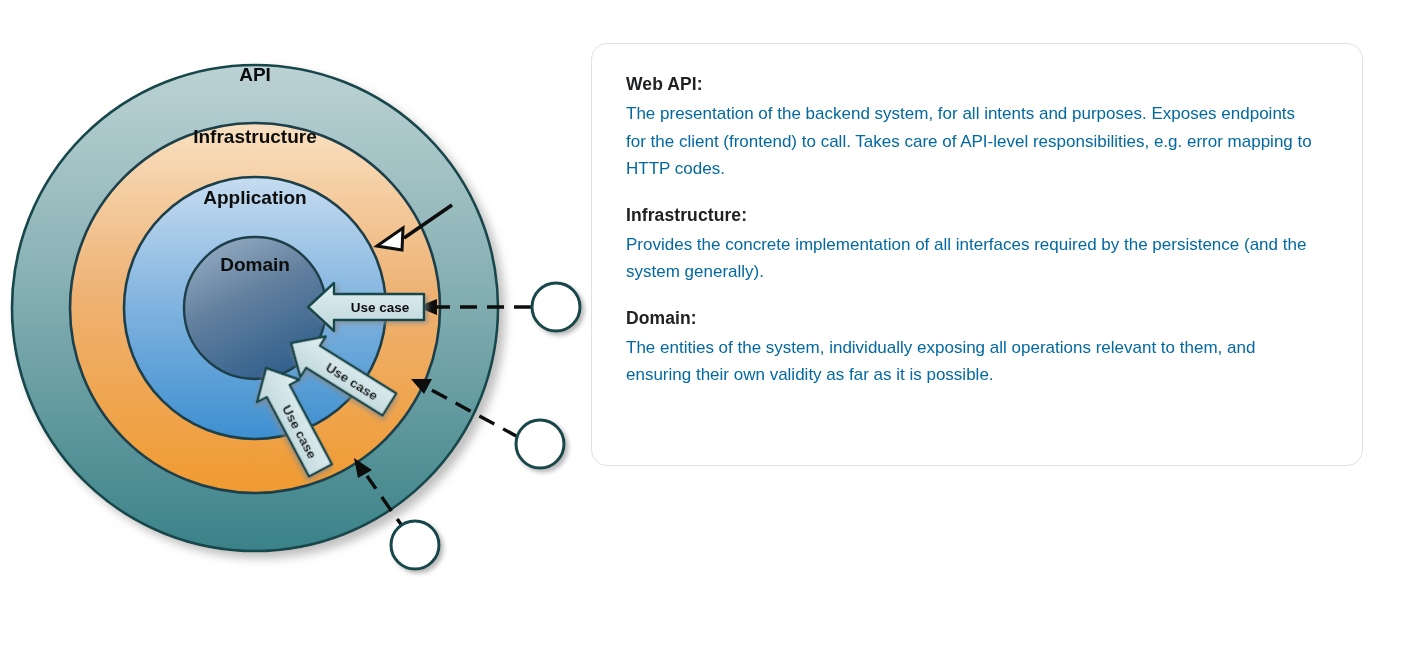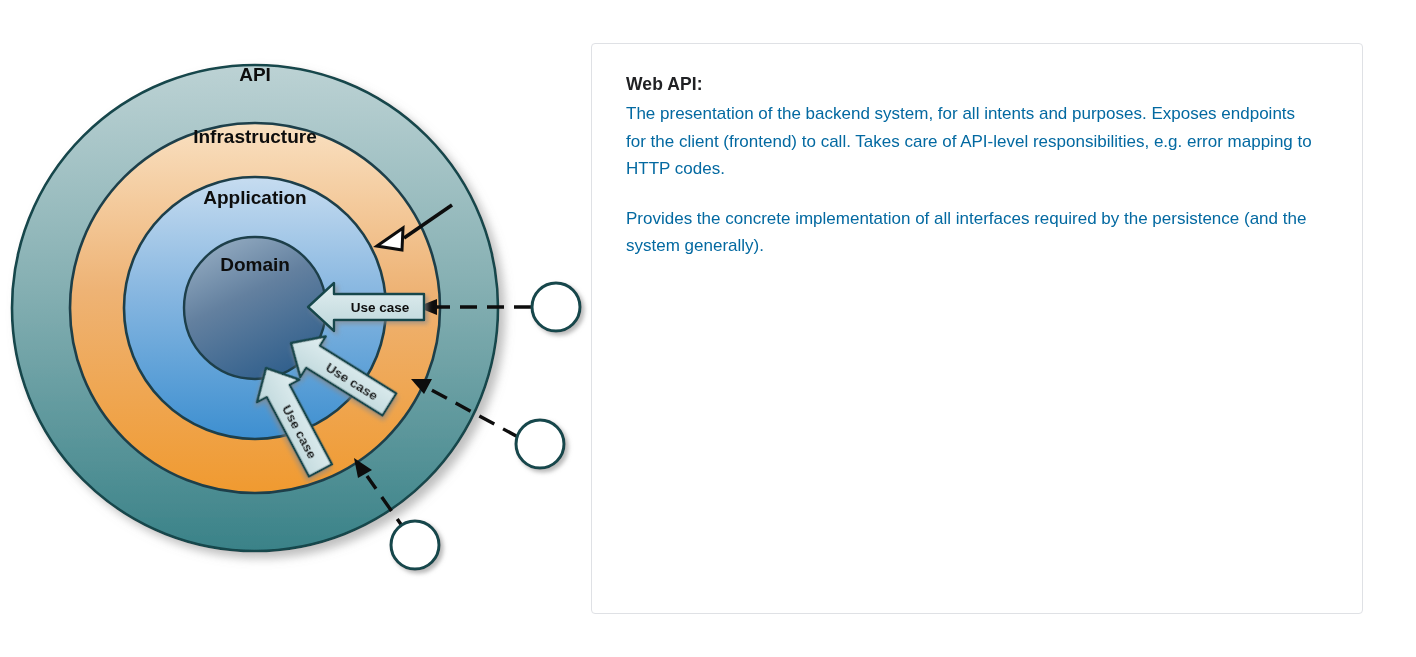--- a/index.html
+++ b/index.html
@@ -27,24 +27,24 @@
   .uc-label{
     font-family:"Liberation Sans", sans-serif;
     font-weight:bold;font-size:13.5px;
     fill:#0d0d0d;text-anchor:middle;
   }
 
   
   .card{
     position:absolute;
     left:591px;top:43px;
-    width:772px;height:571px;
+    width:772px;height:423px;
     background:#ffffff;
     border:1px solid #dfe1e5;
-    border-radius:4px;
+    border-radius:16px;
     box-sizing:border-box;
     padding:30px 34px 26px 34px;
   }
   .block{margin:0 0 22px 0;}
   .block:last-child{margin-bottom:0;}
   .block h3{
     margin:0 0 5px 0;
     font-size:17.5px;
     font-weight:bold;
     color:#202124;
@@ -162,20 +162,25 @@
   </div>
 
   <div class="card">
 
     <div class="block">
       <h3>Web API:</h3>
       <p>The presentation of the backend system, for all intents and purposes. Exposes endpoints for the client (frontend) to call. Takes care of API-level responsibilities, e.g. error mapping to HTTP codes.</p>
     </div>
 
     <div class="block">
+      <h3>Infrastructure:</h3>
       <p>Provides the concrete implementation of all interfaces required by the persistence (and the system generally).</p>
     </div>
 
 
+    <div class="block">
+      <h3>Domain:</h3>
+      <p>The entities of the system, individually exposing all operations relevant to them, and ensuring their own validity as far as it is possible.</p>
+    </div>
 
   </div>
 
 </div>
 
 </body></html>

